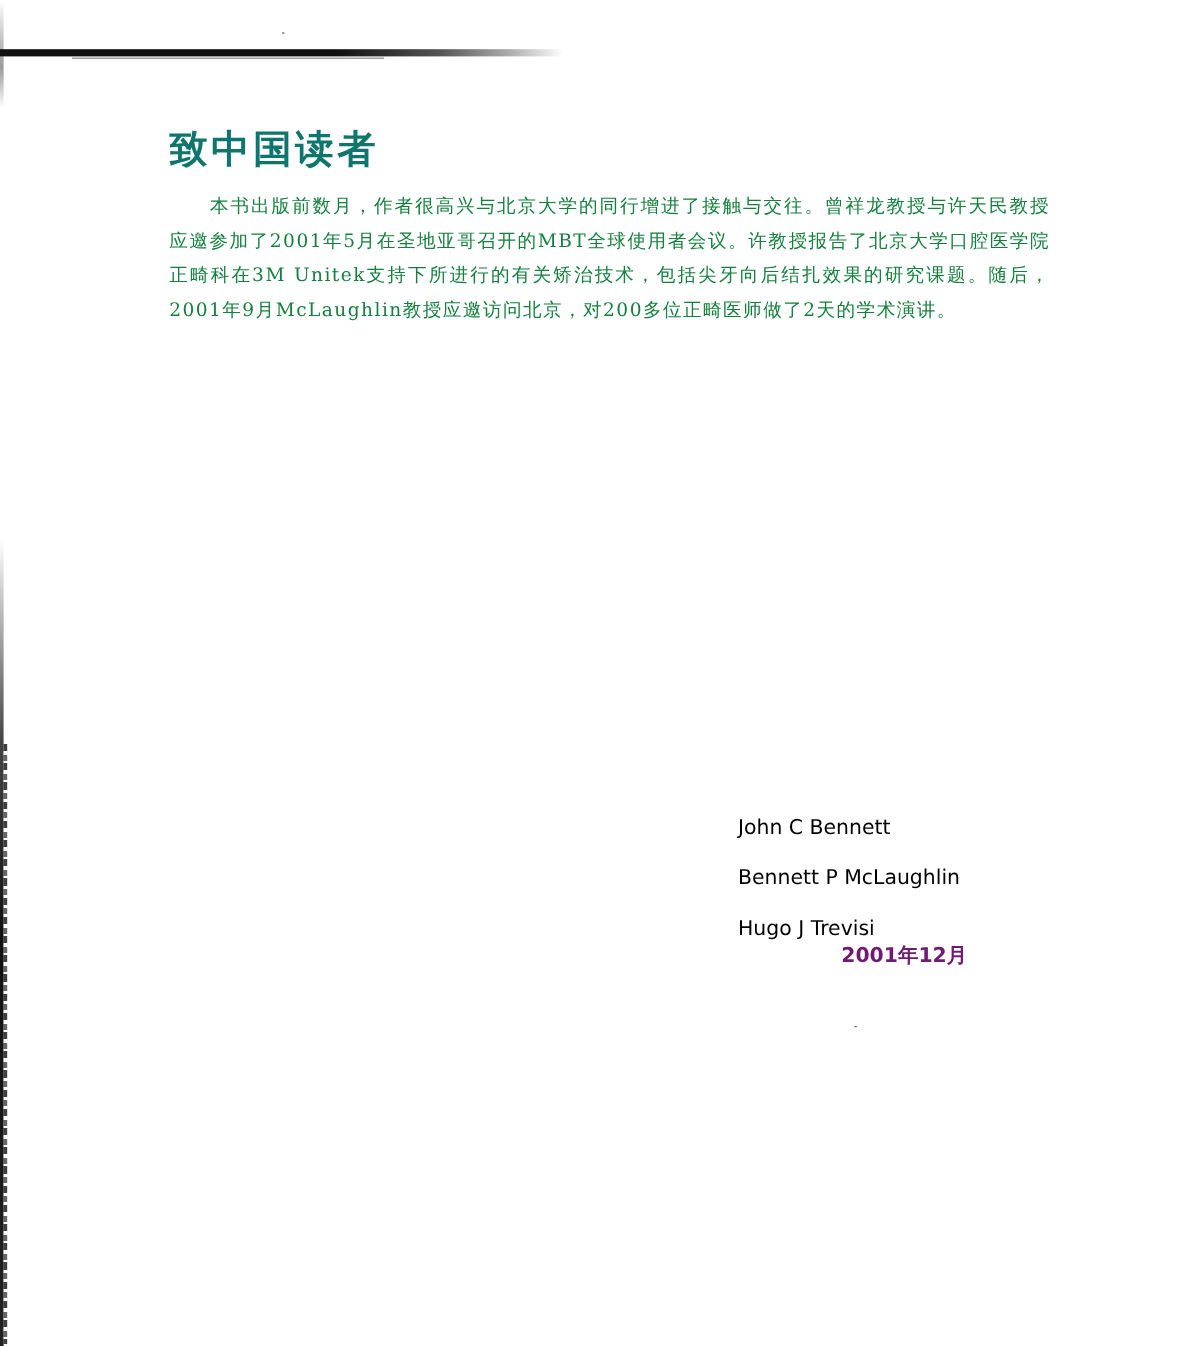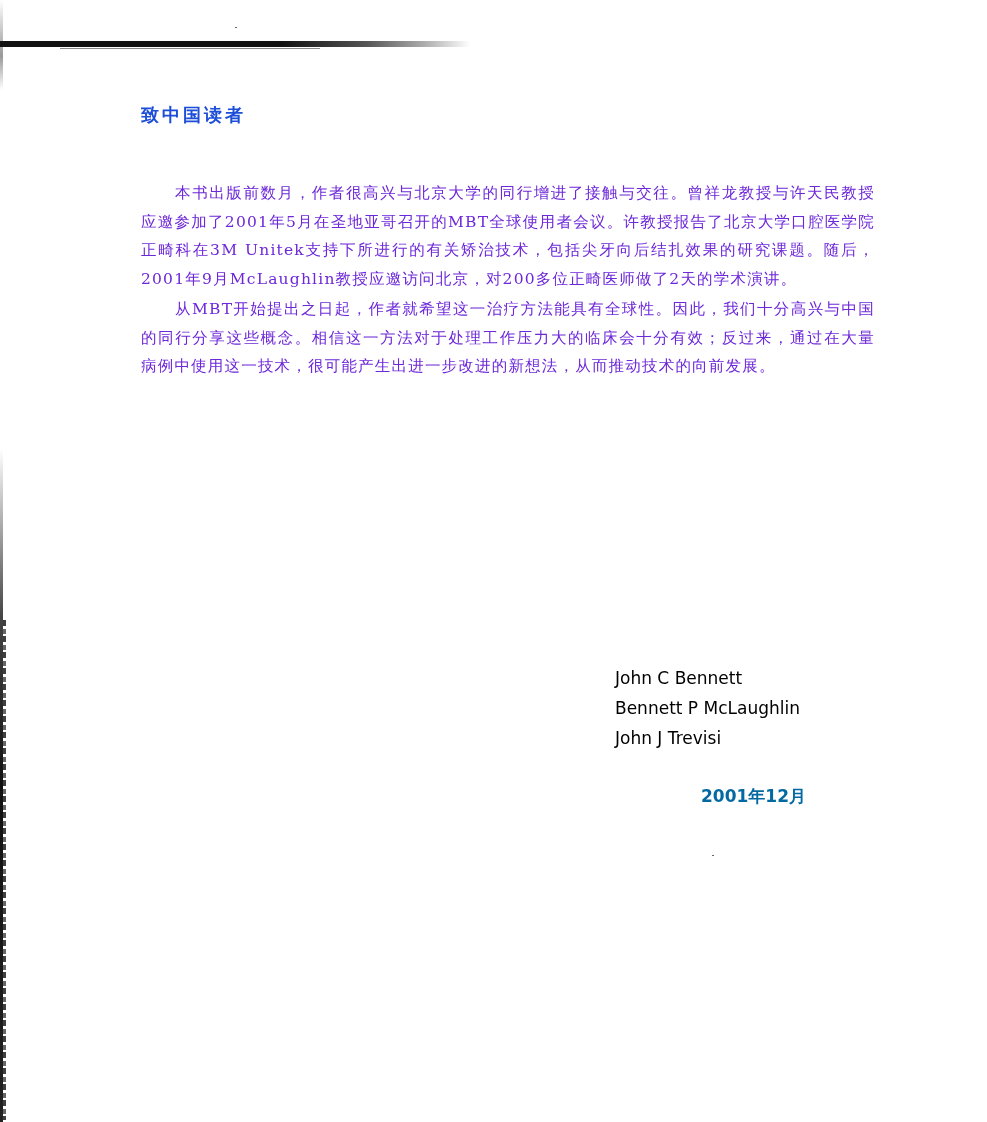--- a/index.html
+++ b/index.html
@@ -18,56 +18,55 @@
       position: absolute; left: 0; top: 0; width: 3px; height: 1122px;
       background: linear-gradient(to bottom, #fff 0%, #999 5%, #fff 8%, #fff 40%, #444 55%, #111 70%, #222 100%);
     }
     .scan-left-edge2 {
       position: absolute; left: 3px; top: 620px; width: 3px; height: 500px;
       background: repeating-linear-gradient(to bottom, #000 0 6px, #fff 6px 9px, #333 9px 14px, #fff 14px 16px);
       opacity: 0.75;
     }
     .heading {
       position: absolute; left: 141px; top: 103px;
-      font-family: "DejaVu Sans", sans-serif; font-weight: bold; font-size: 18px;
-      letter-spacing: 3px; margin: 0; color: #1d4ed8;
+      font-family: "DejaVu Sans", sans-serif; font-weight: bold; font-size: 32px;
+      letter-spacing: 3px; margin: 0; color: #0f766e;
     }
     .body-text {
       position: absolute; left: 141px; top: 158px; width: 734px;
       font-family: "DejaVu Serif", serif; font-size: 15.5px; line-height: 28.5px;
-      letter-spacing: 1.2px; text-align: justify; color: #6d28d9; margin-top: 21px;
+      letter-spacing: 1.2px; text-align: justify; color: #15803d;
     }
     .body-text p { margin: 0 0 2px 0; text-indent: 2.2em; }
     .signatures {
       position: absolute; left: 615px; top: 663px;
       font-family: "DejaVu Sans", sans-serif; font-size: 17px; line-height: 30px; color: #000;
     }
-    .sig-line { display: block; }
+    .sig-line { display: block; margin-top: 12px; }
     .date {
       position: absolute; left: 701px; top: 785px;
-      font-family: "DejaVu Sans", sans-serif; font-weight: bold; font-size: 17px; color: #0369a1;
+      font-family: "DejaVu Sans", sans-serif; font-weight: bold; font-size: 17px; color: #701a75;
     }
     .speck { position: absolute; width: 2px; height: 1px; background: #666; }
   </style>
 </head>
 <body>
 
 <div class="scan-left-edge"></div>
 <div class="scan-left-edge2"></div>
 <div class="scan-top-bar"></div>
 <div class="scan-top-bar-thin"></div>
 <div class="speck" style="left:235px;top:27px;"></div>
 <div class="speck" style="left:712px;top:855px;"></div>
 
 <h1 class="heading">致中国读者</h1>
 
 <div class="body-text">
   <p>本书出版前数月，作者很高兴与北京大学的同行增进了接触与交往。曾祥龙教授与许天民教授应邀参加了2001年5月在圣地亚哥召开的MBT全球使用者会议。许教授报告了北京大学口腔医学院正畸科在3M Unitek支持下所进行的有关矫治技术，包括尖牙向后结扎效果的研究课题。随后，2001年9月McLaughlin教授应邀访问北京，对200多位正畸医师做了2天的学术演讲。</p>
-  <p>从MBT开始提出之日起，作者就希望这一治疗方法能具有全球性。因此，我们十分高兴与中国的同行分享这些概念。相信这一方法对于处理工作压力大的临床会十分有效；反过来，通过在大量病例中使用这一技术，很可能产生出进一步改进的新想法，从而推动技术的向前发展。</p>
 </div>
 
 <div class="signatures">
   <span class="sig-line">John C Bennett</span>
   <span class="sig-line">Bennett P McLaughlin</span>
-  <span class="sig-line">John J Trevisi</span>
+  <span class="sig-line">Hugo J Trevisi</span>
 </div>
 
 <div class="date">2001年12月</div>
 
 </body></html>

